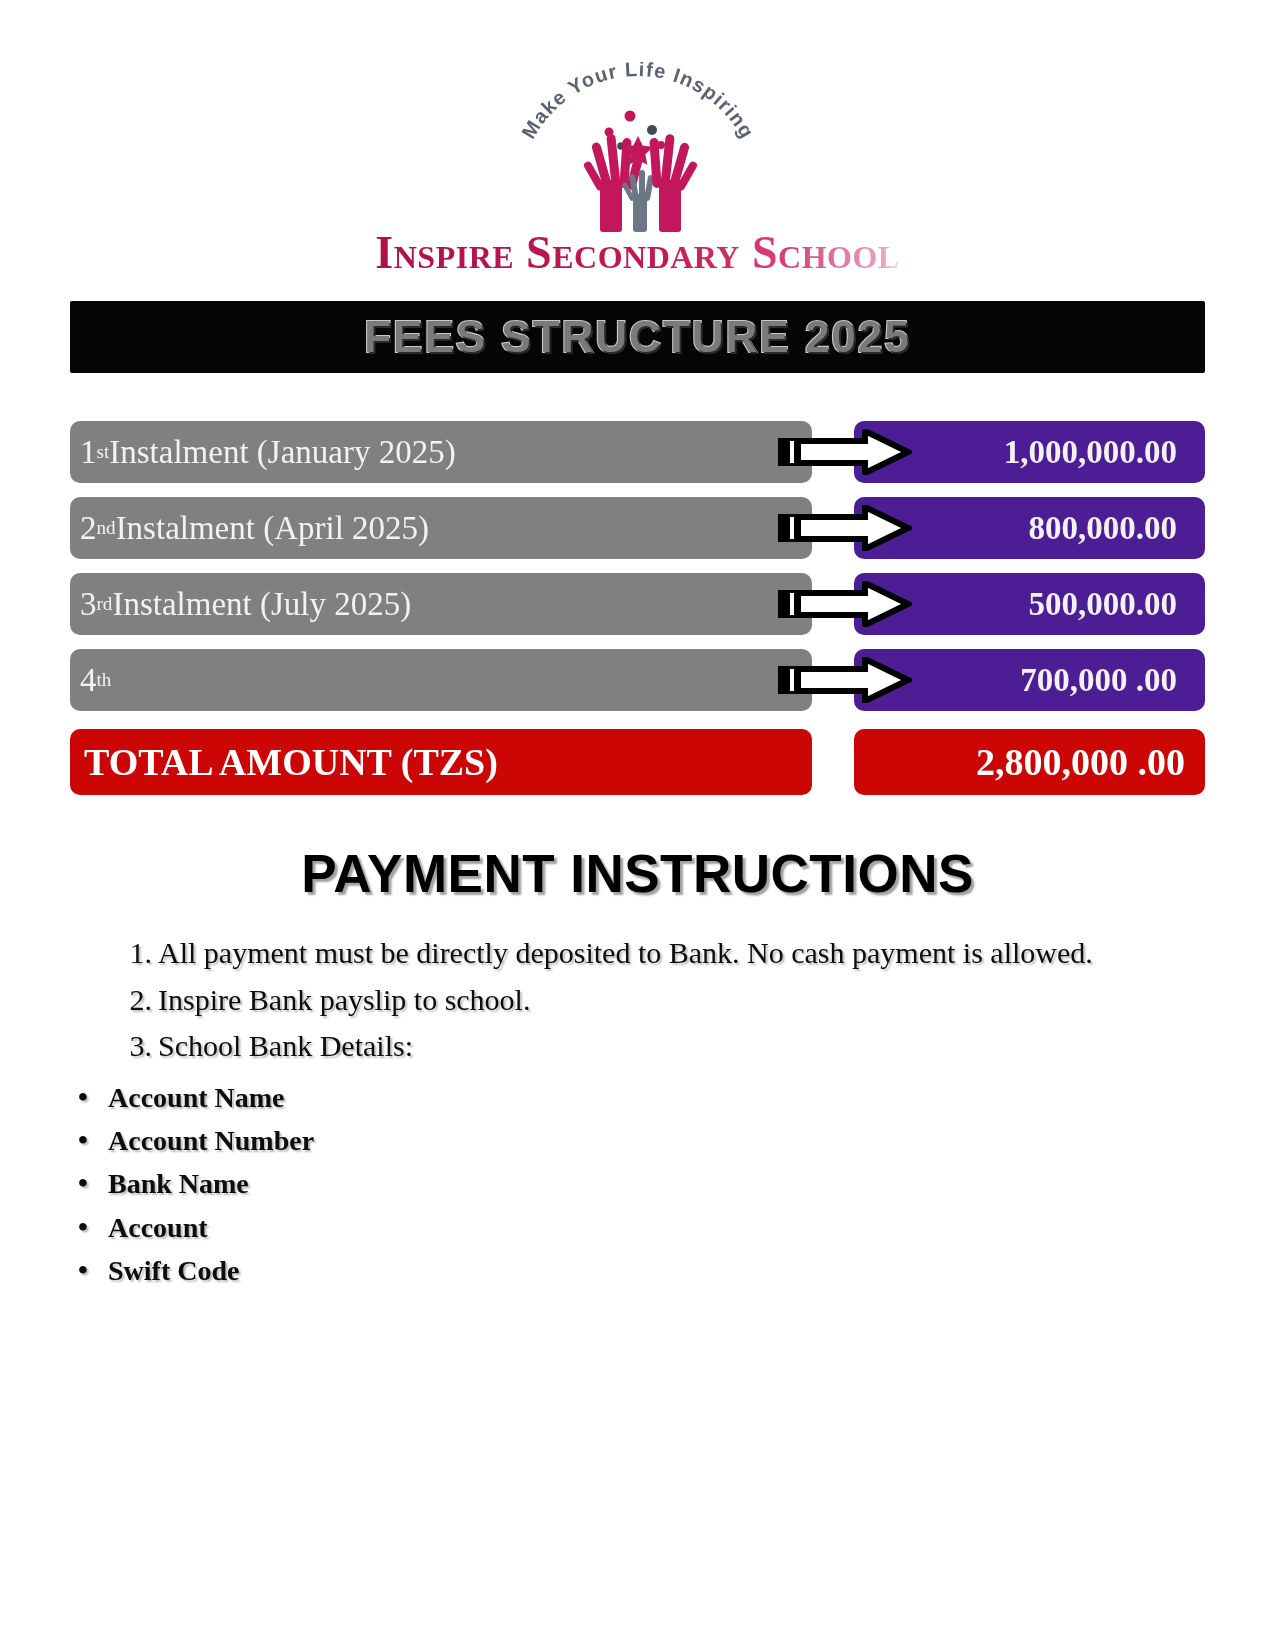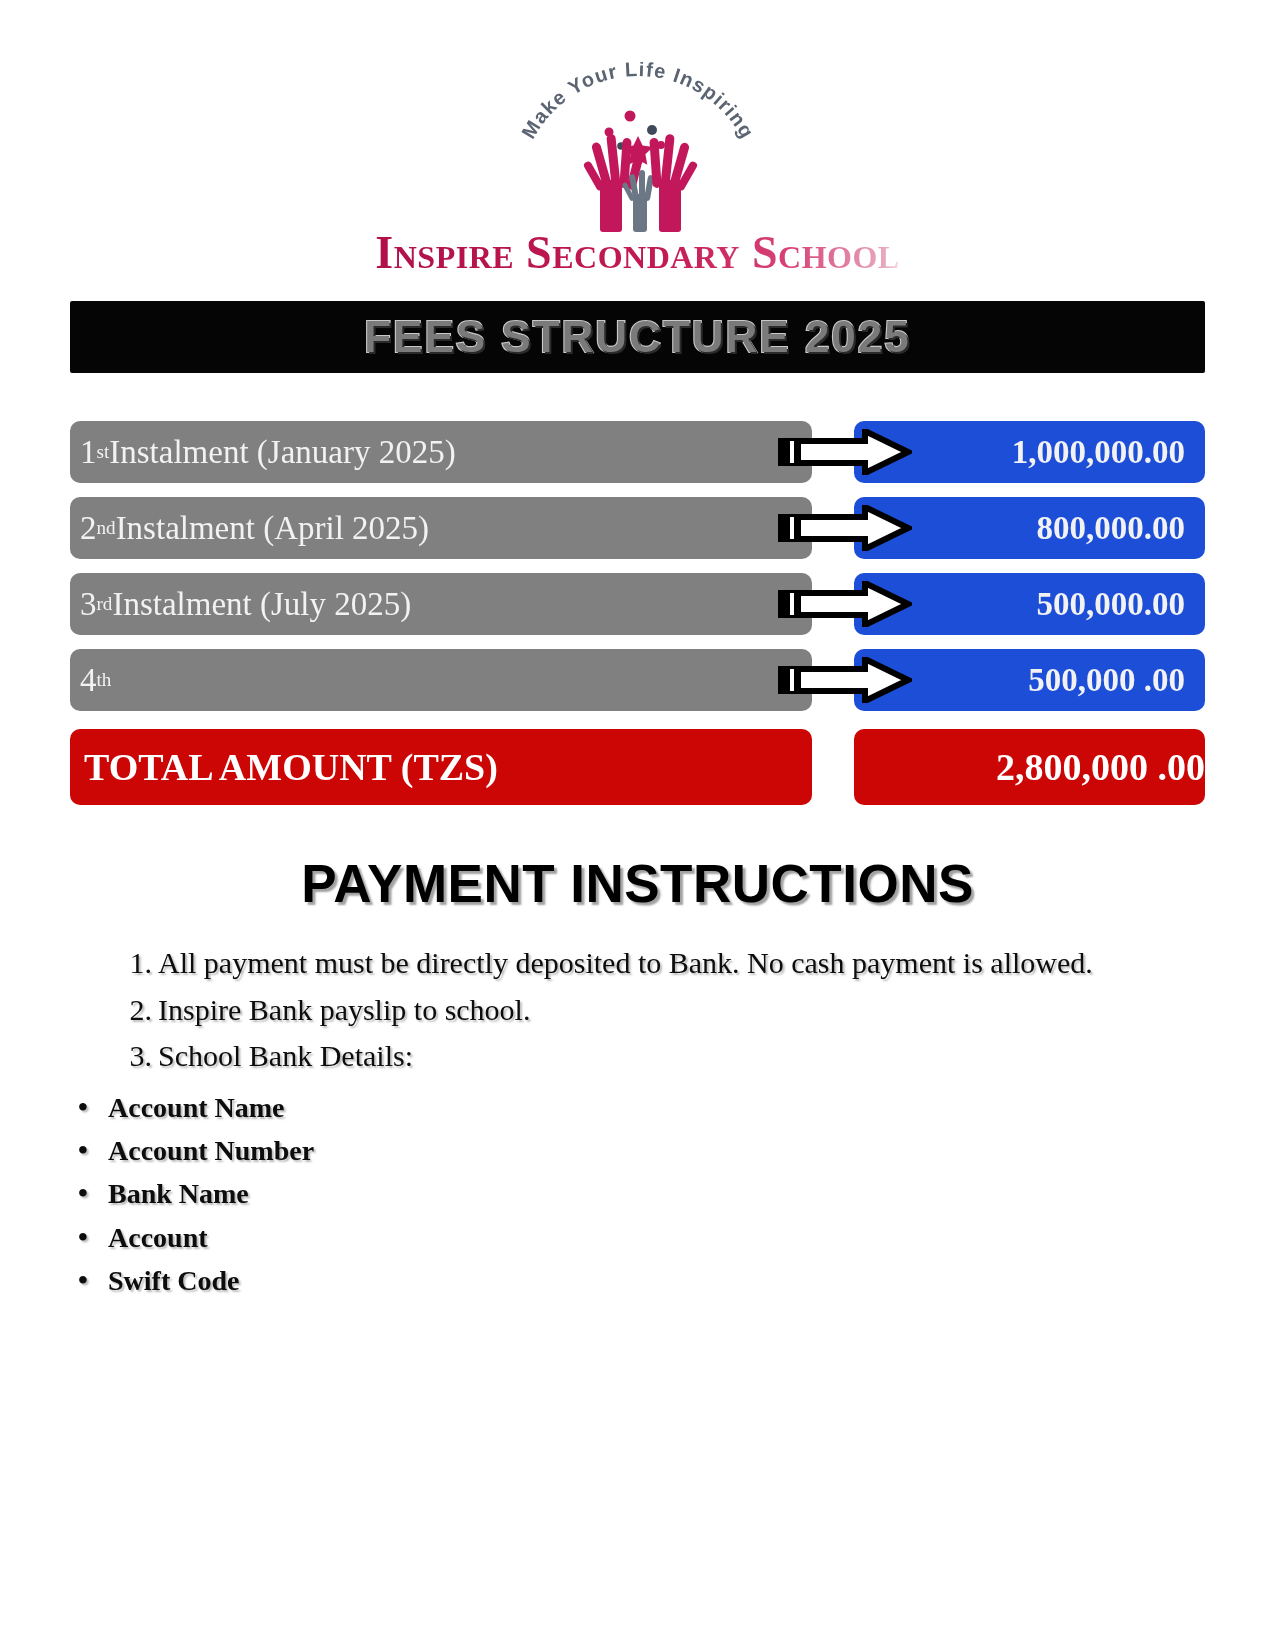--- a/index.html
+++ b/index.html
@@ -85,47 +85,47 @@
     white-space: nowrap;
   }
   .fee-label sup {
     font-size: 0.58em;
     vertical-align: super;
     line-height: 0;
   }
   .fee-gap { flex: 0 0 42px; }
   .fee-amount {
     flex: 1 1 auto;
-    background: #1d4ed8;
+    background: #4c1d95;
     border-radius: 10px;
     display: flex;
     align-items: center;
     justify-content: flex-end;
-    padding-right: 20px;
+    padding-right: 28px;
     color: #f2f2f2;
     font-size: 33px;
     font-weight: bold;
     white-space: nowrap;
   }
   .arrow-wrap {
     position: absolute;
     left: 707px;
     top: 50%;
     transform: translateY(-50%);
     width: 135px;
     height: 46px;
     pointer-events: none;
   }
   .arrow-wrap svg { display: block; }
 
   
   .total-row {
     display: flex;
     align-items: stretch;
-    height: 76px;
+    height: 66px;
     margin-top: 18px;
   }
   .total-label {
     flex: 0 0 742px;
     background: #cc0505;
     border-radius: 10px;
     display: flex;
     align-items: center;
     padding-left: 14px;
     color: #ffffff;
@@ -134,21 +134,21 @@
     white-space: nowrap;
   }
   .total-gap { flex: 0 0 42px; }
   .total-amount {
     flex: 1 1 auto;
     background: #cc0505;
     border-radius: 10px;
     display: flex;
     align-items: center;
     justify-content: flex-end;
-    padding-right: 0;
+    padding-right: 20px;
     color: #ffffff;
     font-size: 38px;
     font-weight: bold;
     white-space: nowrap;
   }
 
   
   .instructions-heading {
     margin-top: 48px;
     text-align: center;
@@ -308,21 +308,21 @@
       </svg>
     </div>
   </div>
 
   <div class="fee-row">
     <div class="fee-label">
       <span>4</span>
         <sup>th</sup>
     </div>
     <div class="fee-gap"></div>
-    <div class="fee-amount">500,000 .00</div>
+    <div class="fee-amount">700,000 .00</div>
     <div class="arrow-wrap">
       <svg width="135" height="46" viewBox="0 0 135 46" xmlns="http://www.w3.org/2000/svg">
         <rect x="1" y="9" width="20" height="28" fill="#000000"></rect>
         <rect x="13" y="12" width="4" height="22" fill="#ffffff"></rect>
         <path d="M21 12 L88 12 L88 2 L131 23 L88 44 L88 34 L21 34 Z" fill="#ffffff" stroke="#000000" stroke-width="6" stroke-linejoin="miter"></path>
       </svg>
     </div>
   </div>
 
   <div class="total-row">

